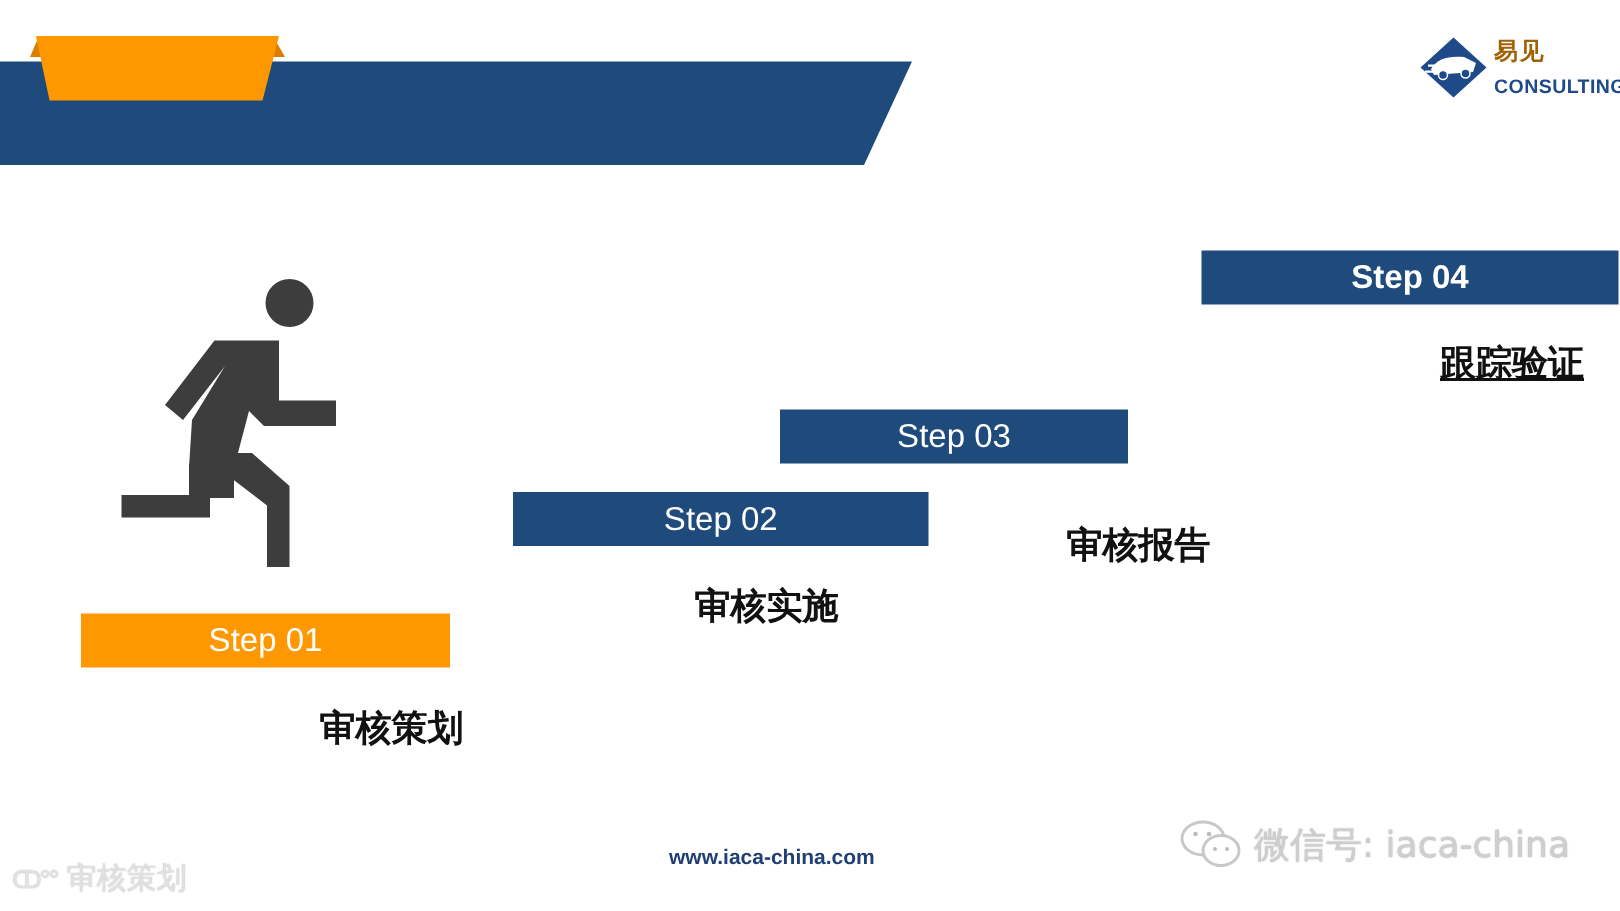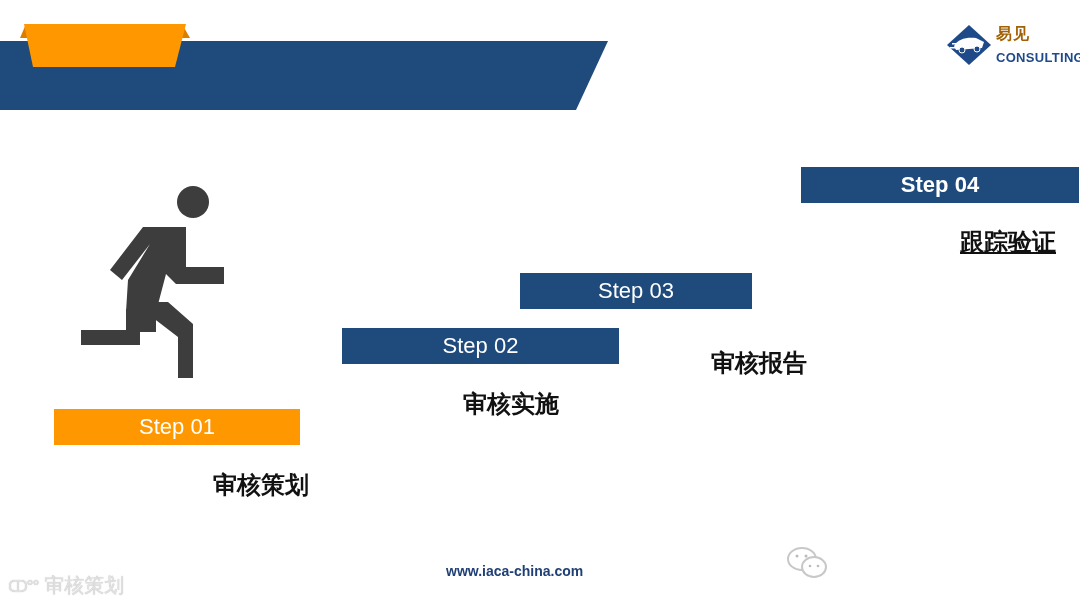--- a/index.html
+++ b/index.html
@@ -64,18 +64,19 @@
 
 <div class="abs wechat">
   <svg width="44" height="36">
     <ellipse cx="16" cy="14" rx="14" ry="11" fill="none" stroke="#c8c8c8" stroke-width="2"></ellipse>
     <ellipse cx="28" cy="22" rx="12" ry="10" fill="#fff" stroke="#c8c8c8" stroke-width="2"></ellipse>
     <circle cx="11" cy="11" r="1.5" fill="#bbb"></circle>
       <circle cx="20" cy="11" r="1.5" fill="#bbb"></circle>
     <circle cx="24" cy="21" r="1.3" fill="#bbb"></circle>
       <circle cx="32" cy="21" r="1.3" fill="#bbb"></circle>
   </svg>
+  <span>微信号: iaca-china</span>
 </div>
 
 <div class="abs wm">
   <span style="font-size:16px;letter-spacing:-2px">ↀ°°</span>
   <span>审核策划</span>
 </div>
 
 </body></html>

